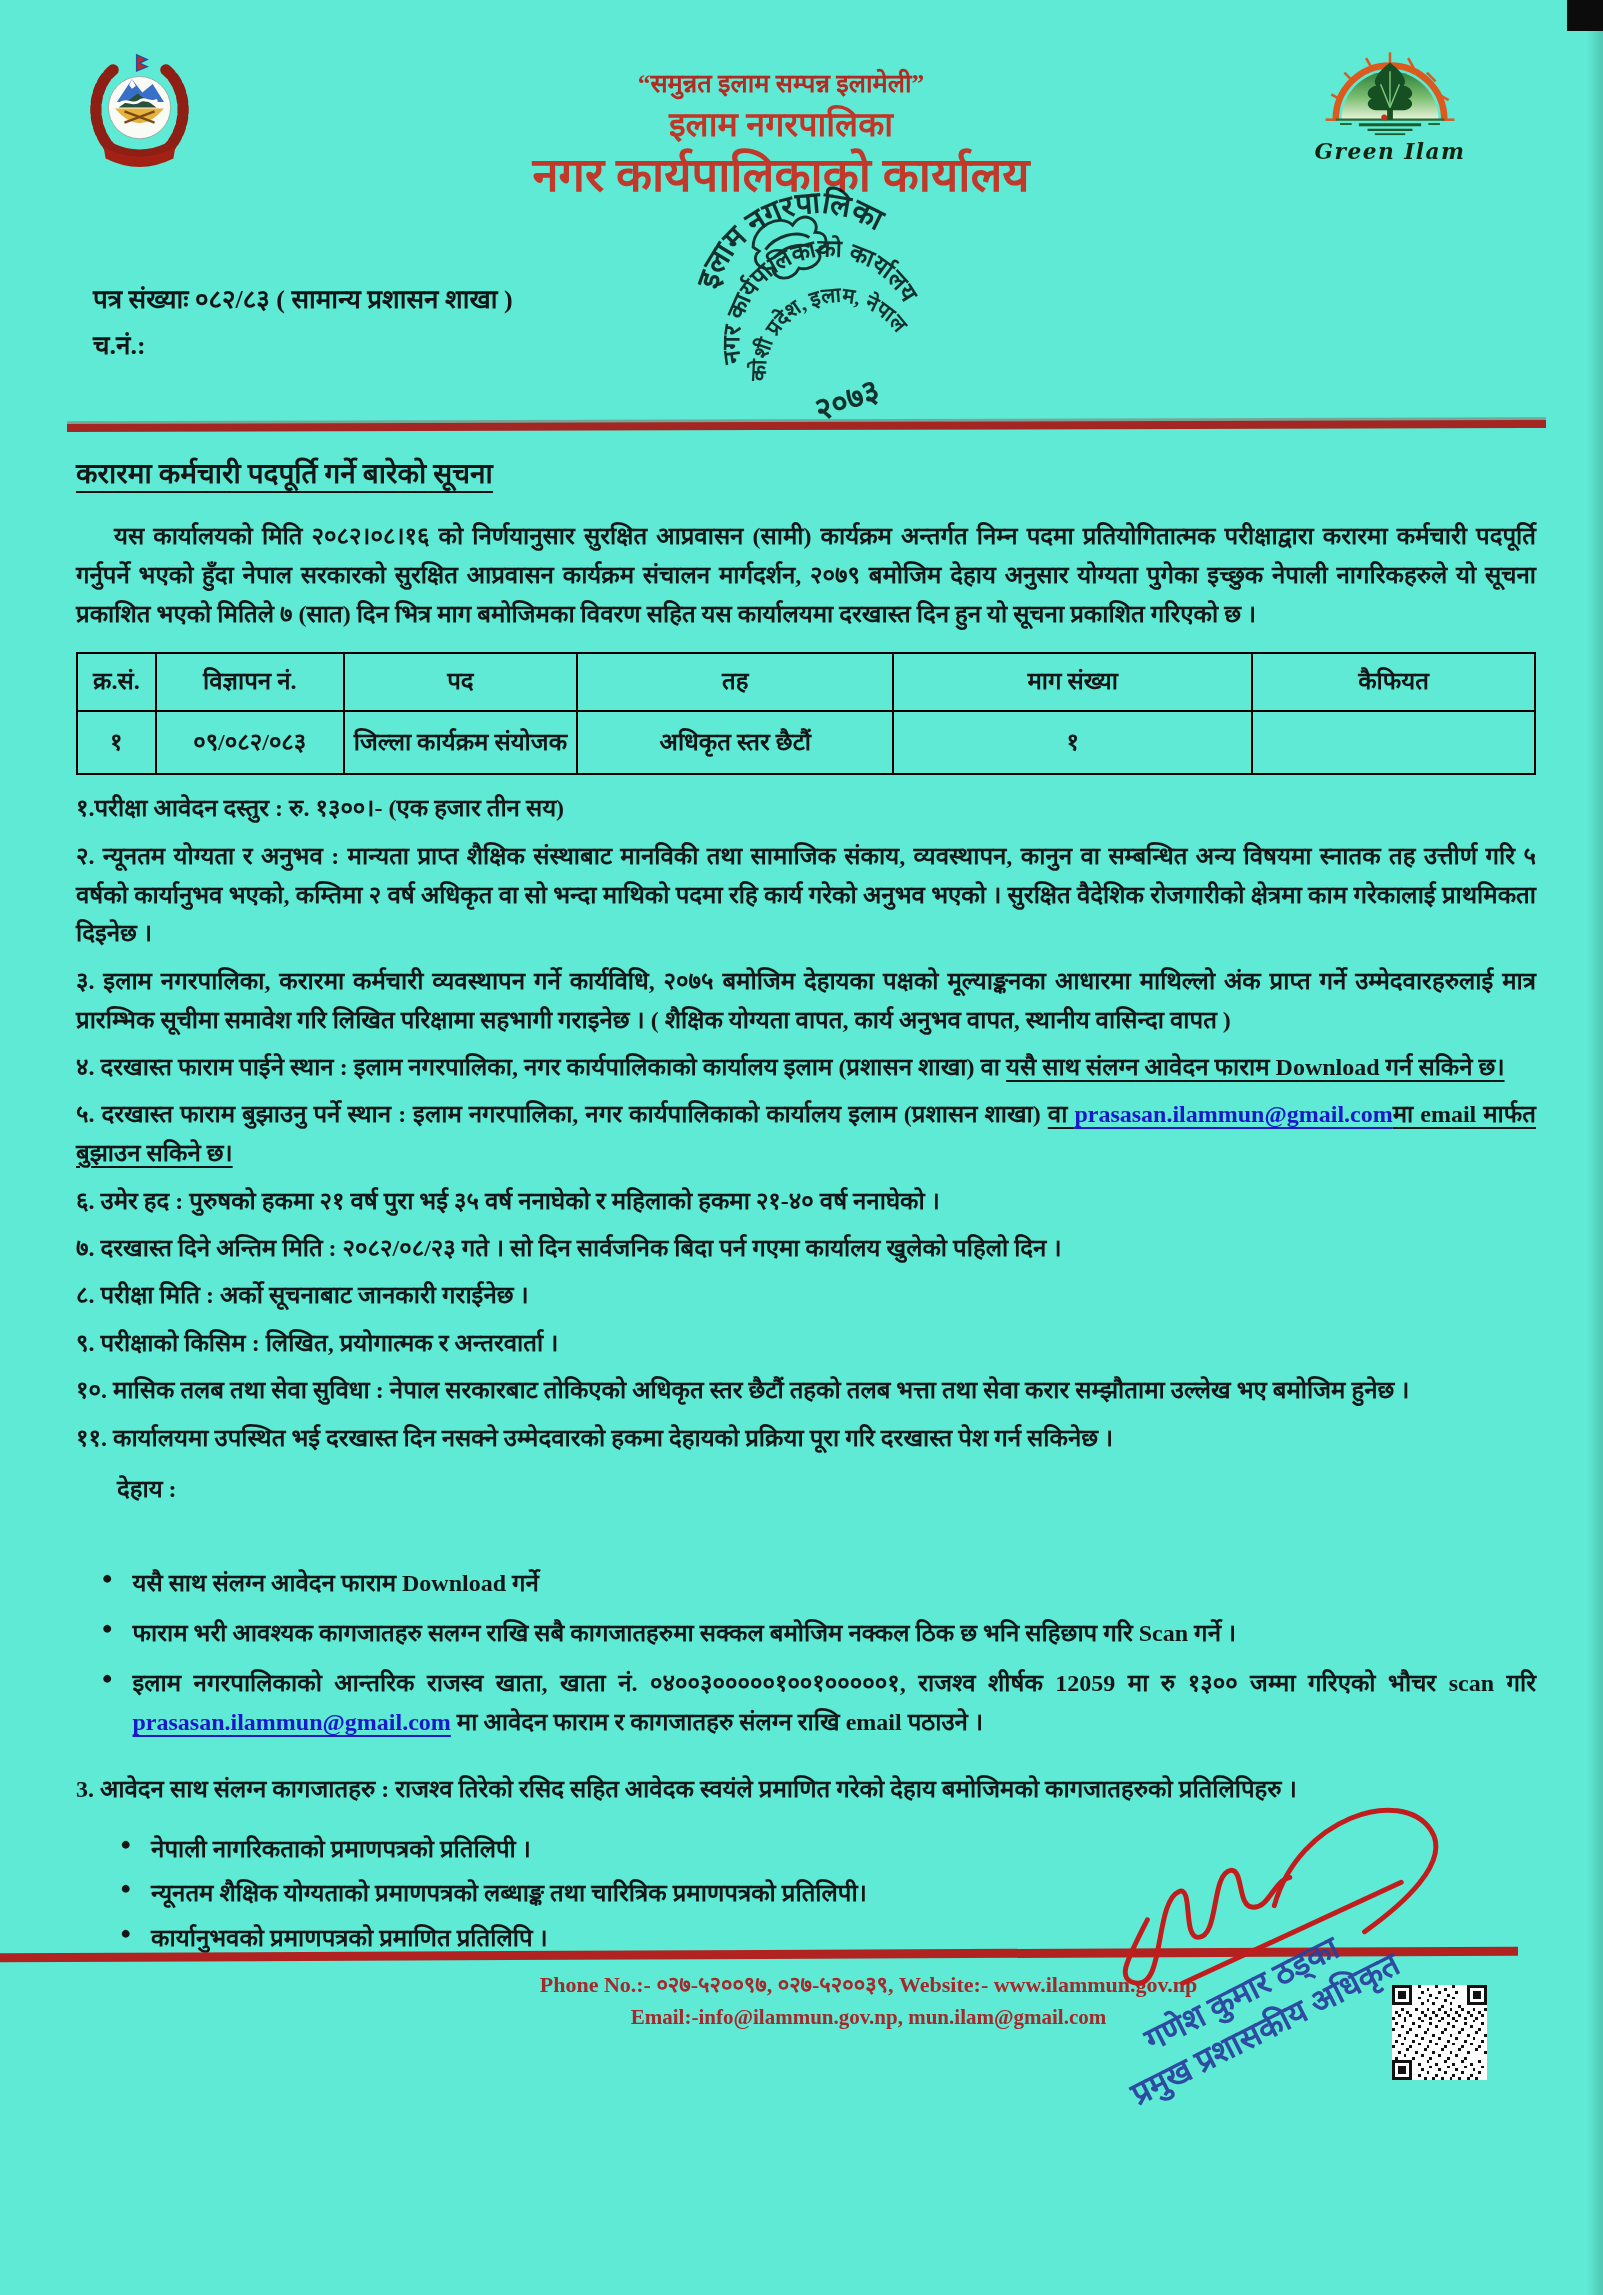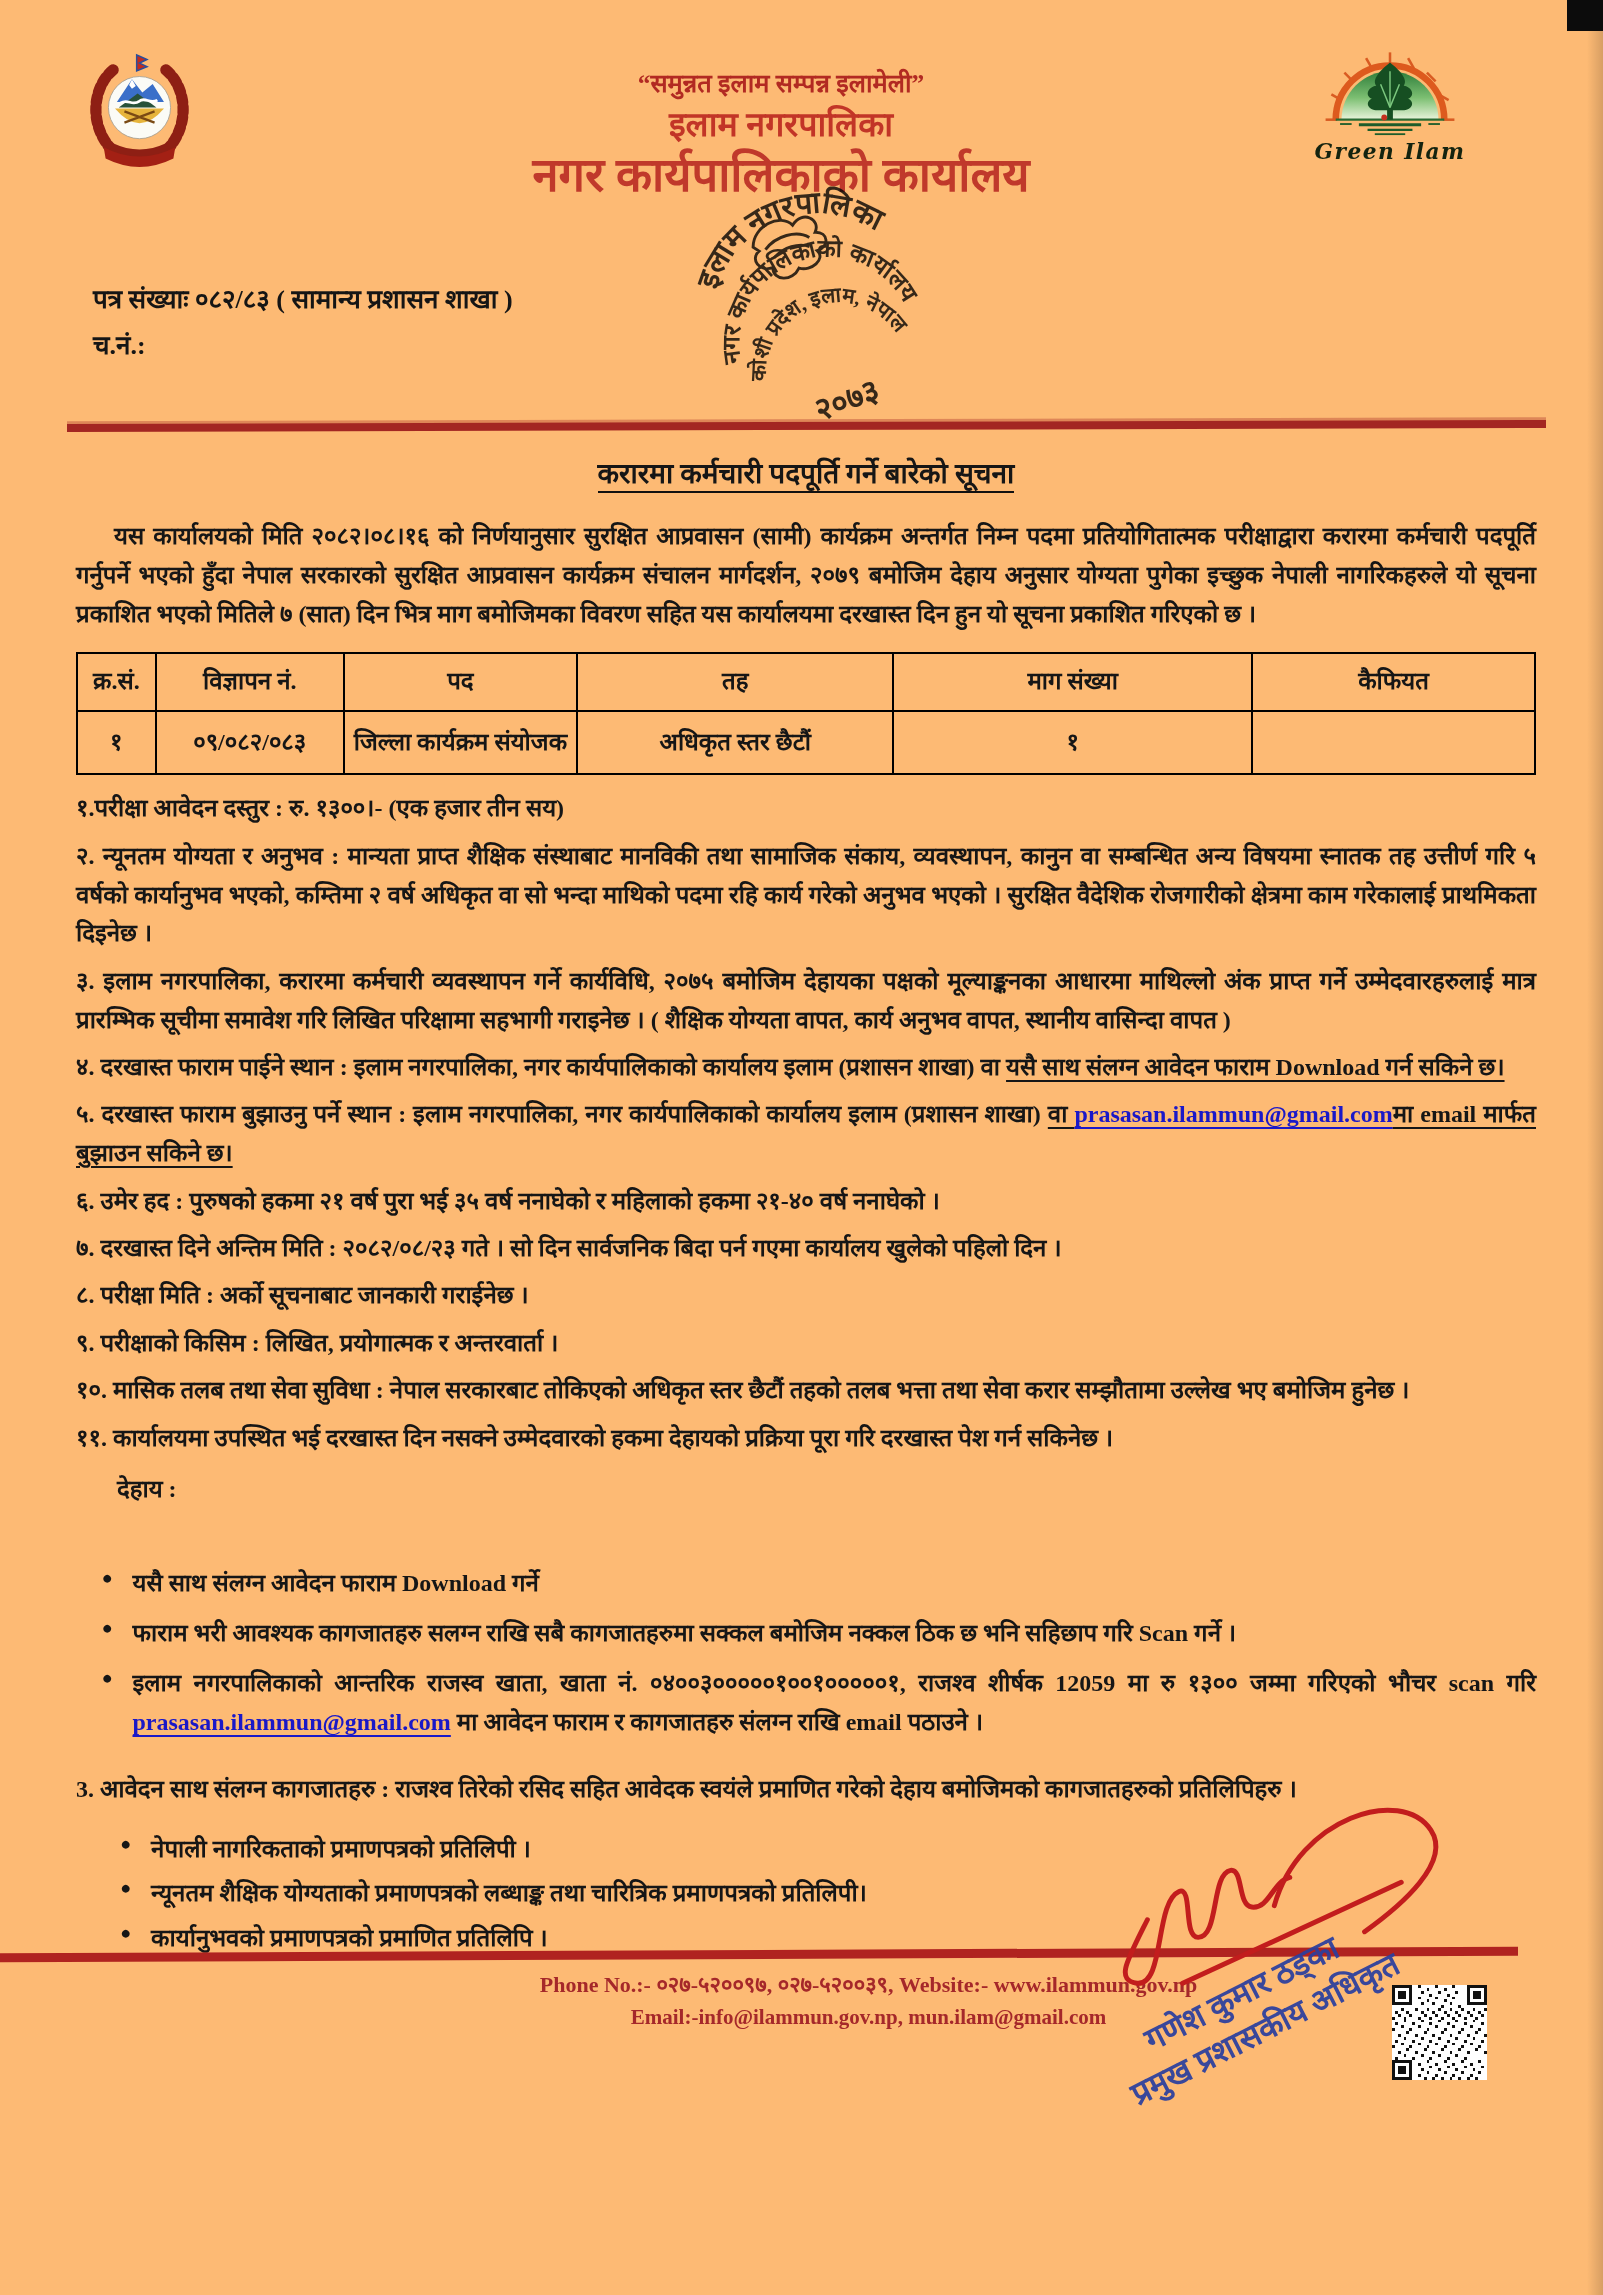--- a/index.html
+++ b/index.html
@@ -1,16 +1,16 @@
 <!DOCTYPE html>
 <html style="font-size:11.3px"><head>
 <meta charset="utf-8">
 <style>
   html,body{margin:0;padding:0;background:#d8d8d4;}
-  .page{position:relative;width:1604px;height:2295px;margin:0 auto;background:#fdba74;
+  .page{position:relative;width:1604px;height:2295px;margin:0 auto;background:#5eead4;
         font-family:"Liberation Serif","DejaVu Serif",serif;color:#151515;overflow:hidden;}
   .edge-right{position:absolute;top:0;right:0;width:17px;height:100%;
         background:linear-gradient(to right,rgba(0,0,0,0),rgba(0,0,0,0.16));}
   .corner-mark{position:absolute;top:0;right:0;width:37px;height:31px;background:#0c0c0c;}
 
   
   .emblem{position:absolute;left:83px;top:44px;width:113px;height:131px;}
   .slogan{position:absolute;left:0;right:42px;top:65px;text-align:center;
         font-size:25.4px;font-weight:700;color:#b22a22;}
   .muni{position:absolute;left:0;right:42px;top:100px;text-align:center;
@@ -27,21 +27,21 @@
 
   .round-stamp{position:absolute;left:671px;top:168px;width:288px;height:288px;opacity:.88;
         mix-blend-mode:multiply;z-index:5;}
 
   .rule-top{position:absolute;left:67px;right:58px;top:422px;height:7.8px;background:#a32622;
         box-shadow:0 -2.8px 0 rgba(163,38,34,.35);transform:rotate(-0.15deg);}
 
   
   .content{position:absolute;left:76px;top:445px;width:1460px;font-size:24px;
         line-height:1.62;font-weight:700;color:#161616;}
-  .subject{text-align:center;margin:5.6px 0 21px;}
+  .subject{margin:5.6px 0 21px;}
   .subject span{font-size:28px;font-weight:800;border-bottom:2.8px solid #111;padding-bottom:2.8px;}
   .intro{text-align:justify;text-indent:38px;margin:0 0 18.4px;}
 
   table.vac{width:100%;border-collapse:collapse;margin:0 0 14px;}
   table.vac th,table.vac td{border:2.1px solid #000;text-align:center;font-size:24px;
         padding:11.3px 4.2px;font-weight:700;}
   table.vac th{padding:8.5px 4.2px;}
   table.vac{border:2.8px solid #000;}
 
   .item{margin:8.5px 0;text-align:justify;}

